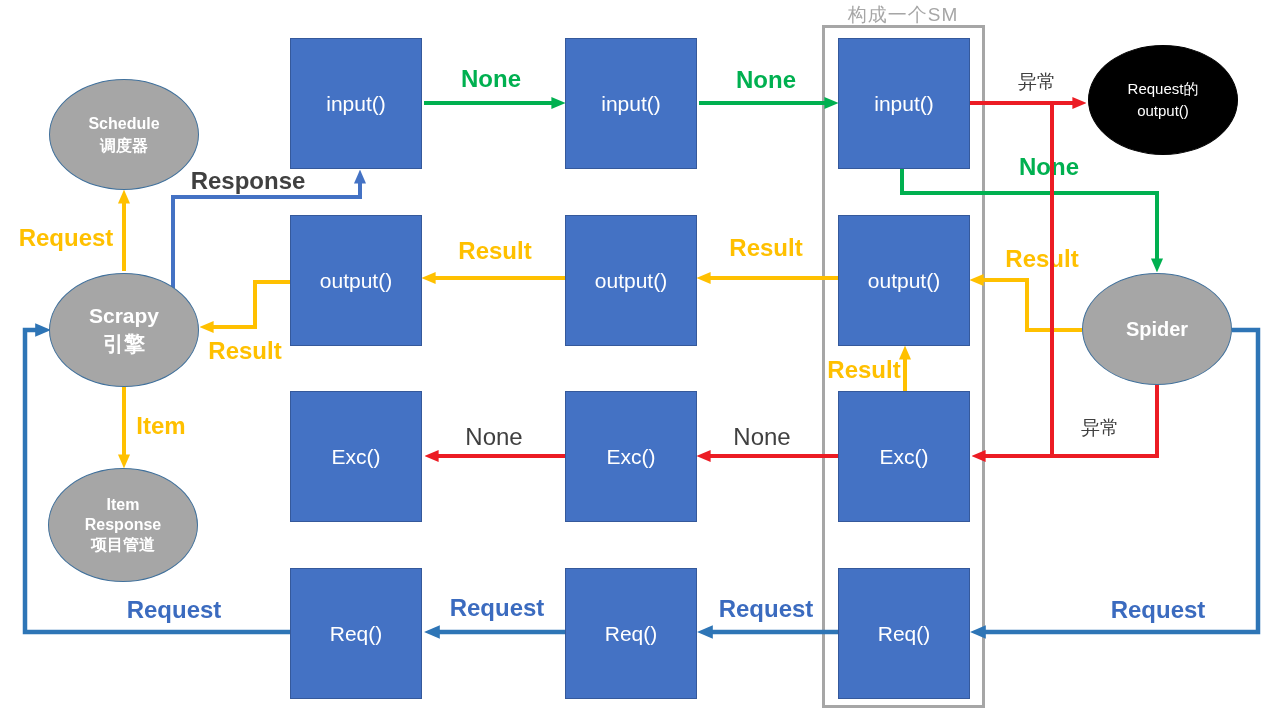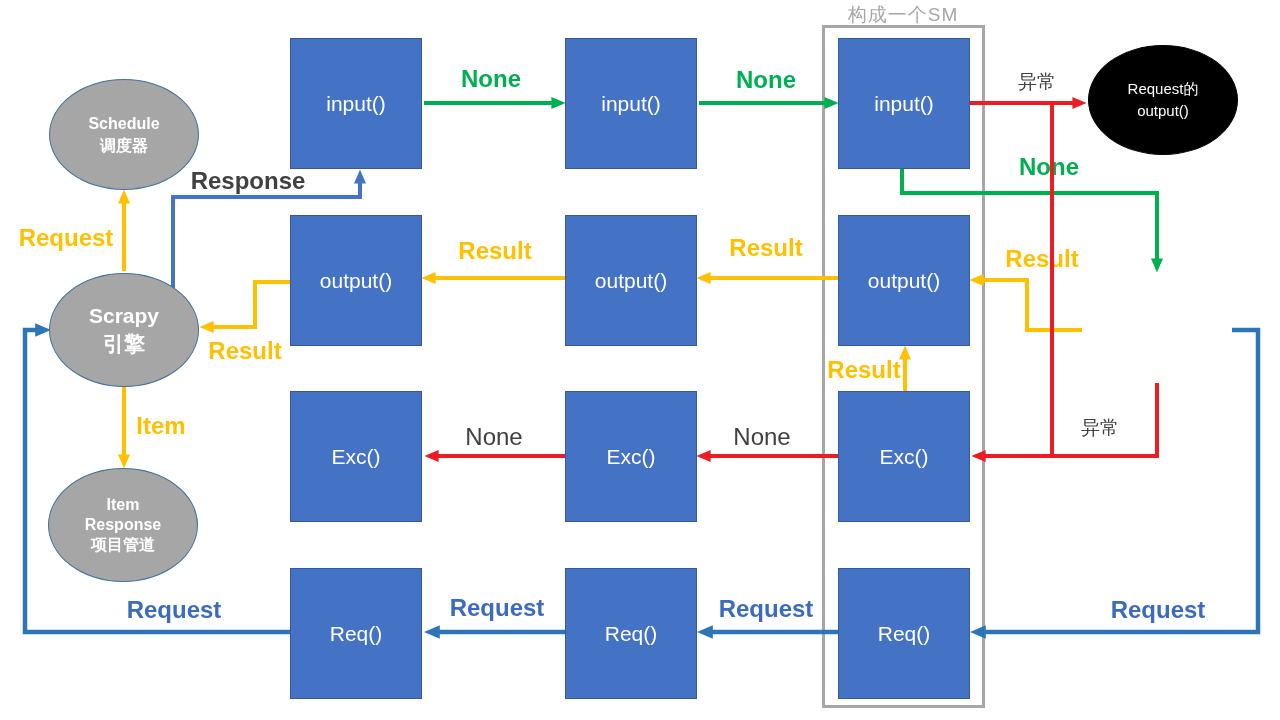--- a/index.html
+++ b/index.html
@@ -143,20 +143,23 @@
   </div>
   <div class="ellipse" style="left:49px;top:273px;width:150px;height:114px;font-size:21px">
     <span>Scrapy</span>
     <span>引擎</span>
   </div>
   <div class="ellipse" style="left:48px;top:468px;width:150px;height:114px;font-size:16px;line-height:1.25">
     <span>Item</span>
     <span>Response</span>
     <span>项目管道</span>
   </div>
+  <div class="ellipse" style="left:1082px;top:273px;width:150px;height:112px;font-size:20px">
+    <span>Spider</span>
+  </div>
   <div class="ellipse black" style="left:1088px;top:45px;width:150px;height:110px;font-size:15px">
     <span>Request的</span>
     <span>output()</span>
   </div>
 
   <div class="lbl lbl-green" style="left:491px;top:79px">None</div>
   <div class="lbl lbl-green" style="left:766px;top:80px">None</div>
   <div class="lbl lbl-green" style="left:1049px;top:167px">None</div>
   <div class="lbl lbl-red" style="left:1037px;top:82px;font-size:19px">异常</div>
   <div class="lbl lbl-red" style="left:1100px;top:428px;font-size:19px">异常</div>

